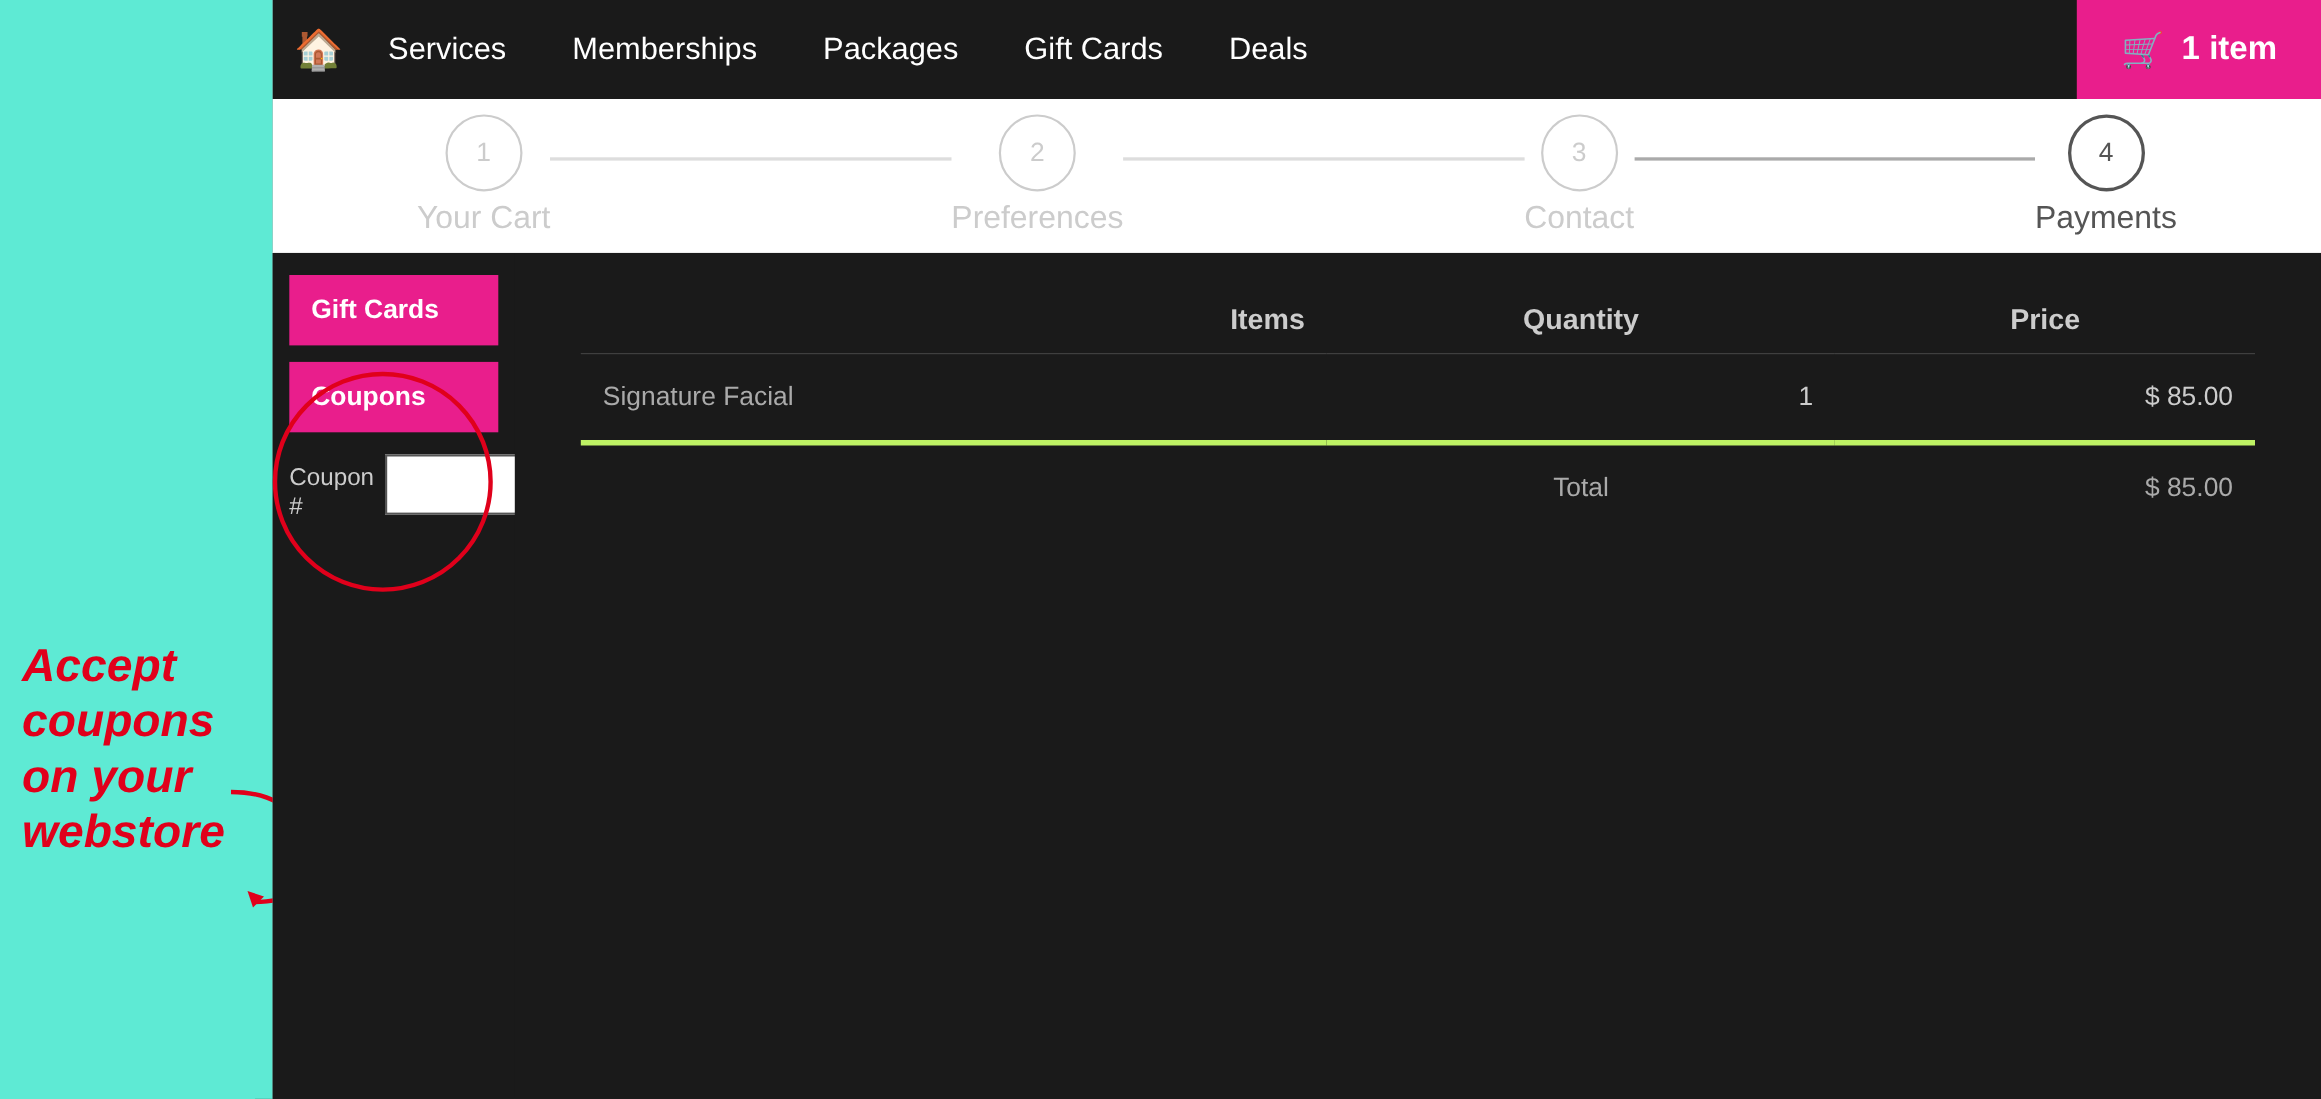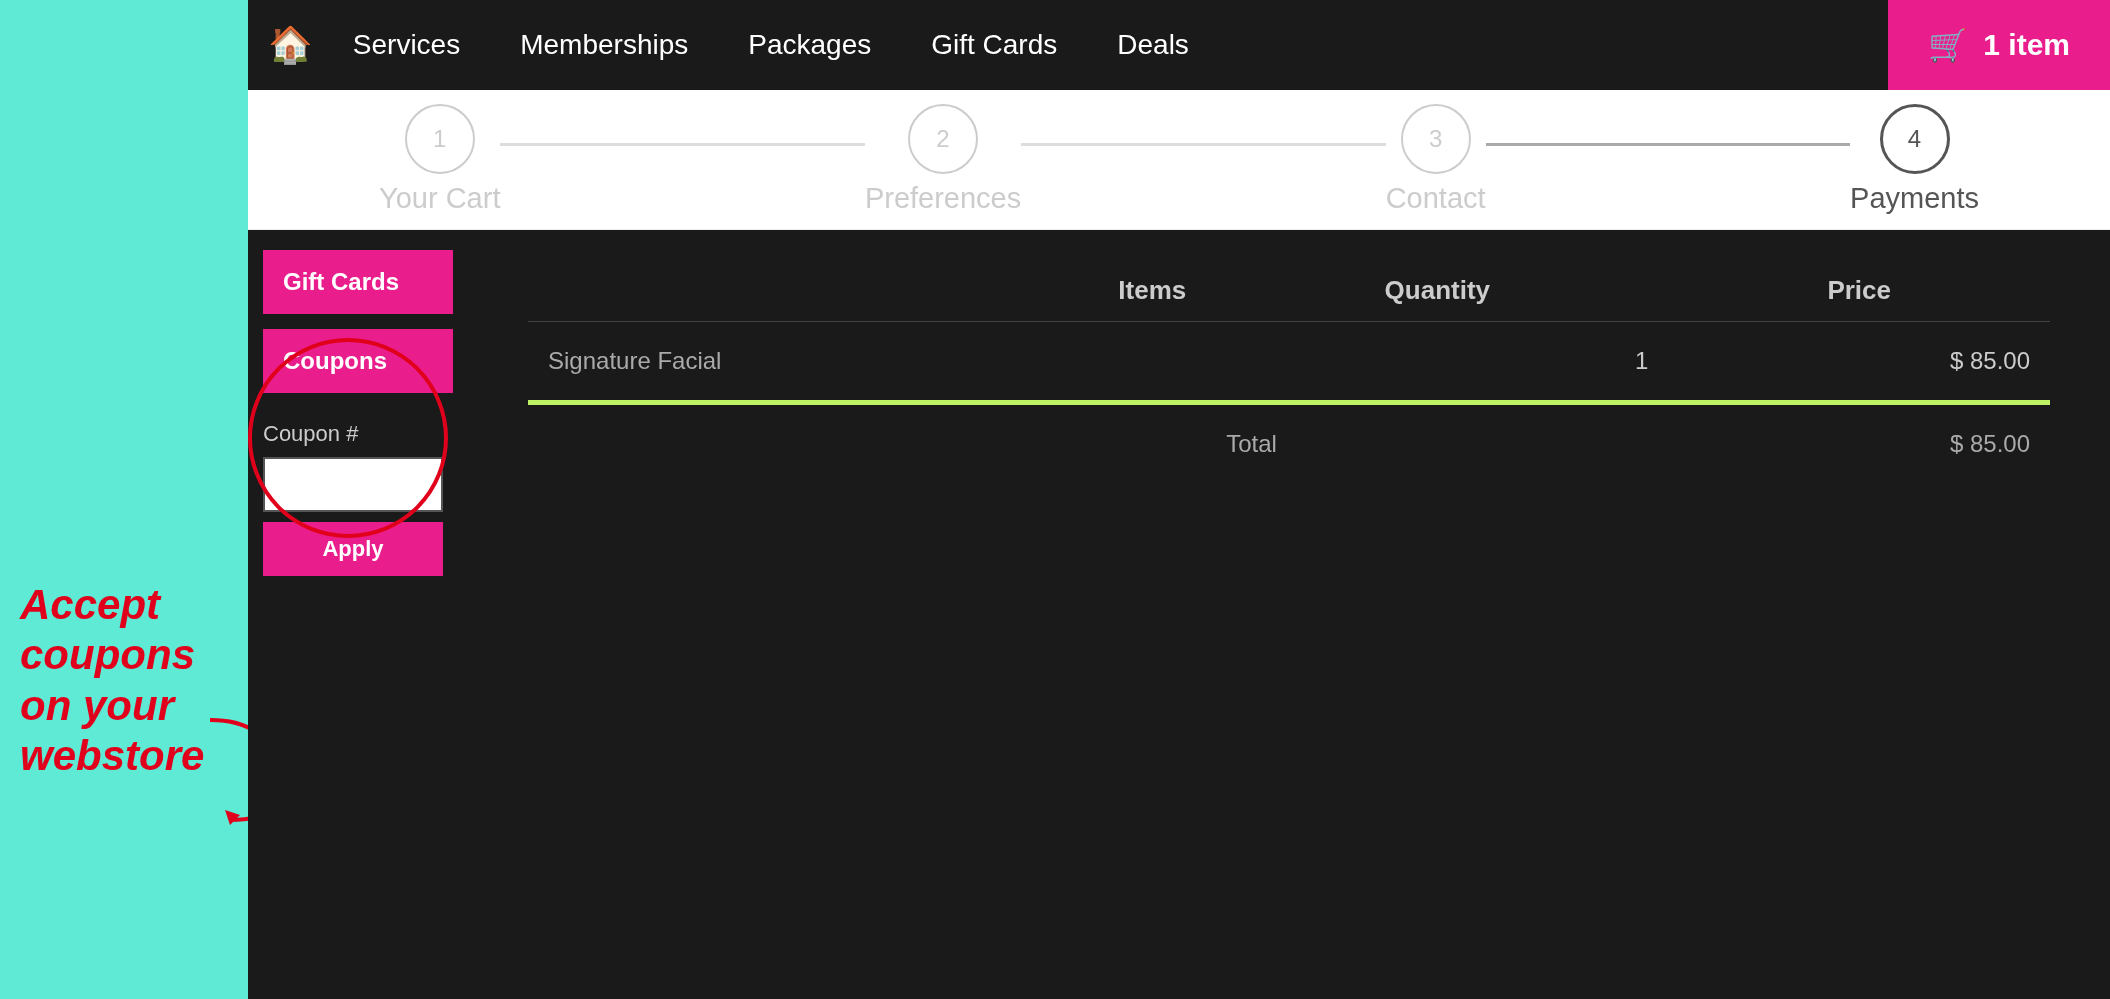--- a/index.html
+++ b/index.html
@@ -196,21 +196,21 @@
       font-size: 24px;
       font-weight: bold;
       cursor: pointer;
       text-align: left;
       width: 190px;
     }
 
     .coupon-section {
       margin-top: 5px;
       display: flex;
-      flex-direction: column;
+      flex-direction: row;
       gap: 10px;
     }
 
     .coupon-label {
       color: #ccc;
       font-size: 22px;
       margin-top: 8px;
     }
 
     .coupon-input {
@@ -281,21 +281,21 @@
       text-align: right;
       color: #ccc;
     }
 
     .total-row td {
       border-top: 1px solid #444;
       border-bottom: none;
     }
 
     .total-label {
-      text-align: left;
+      text-align: center;
       color: #aaa;
       font-size: 24px;
     }
 
     .total-value {
       text-align: right;
       color: #ccc;
       font-size: 24px;
     }
 

